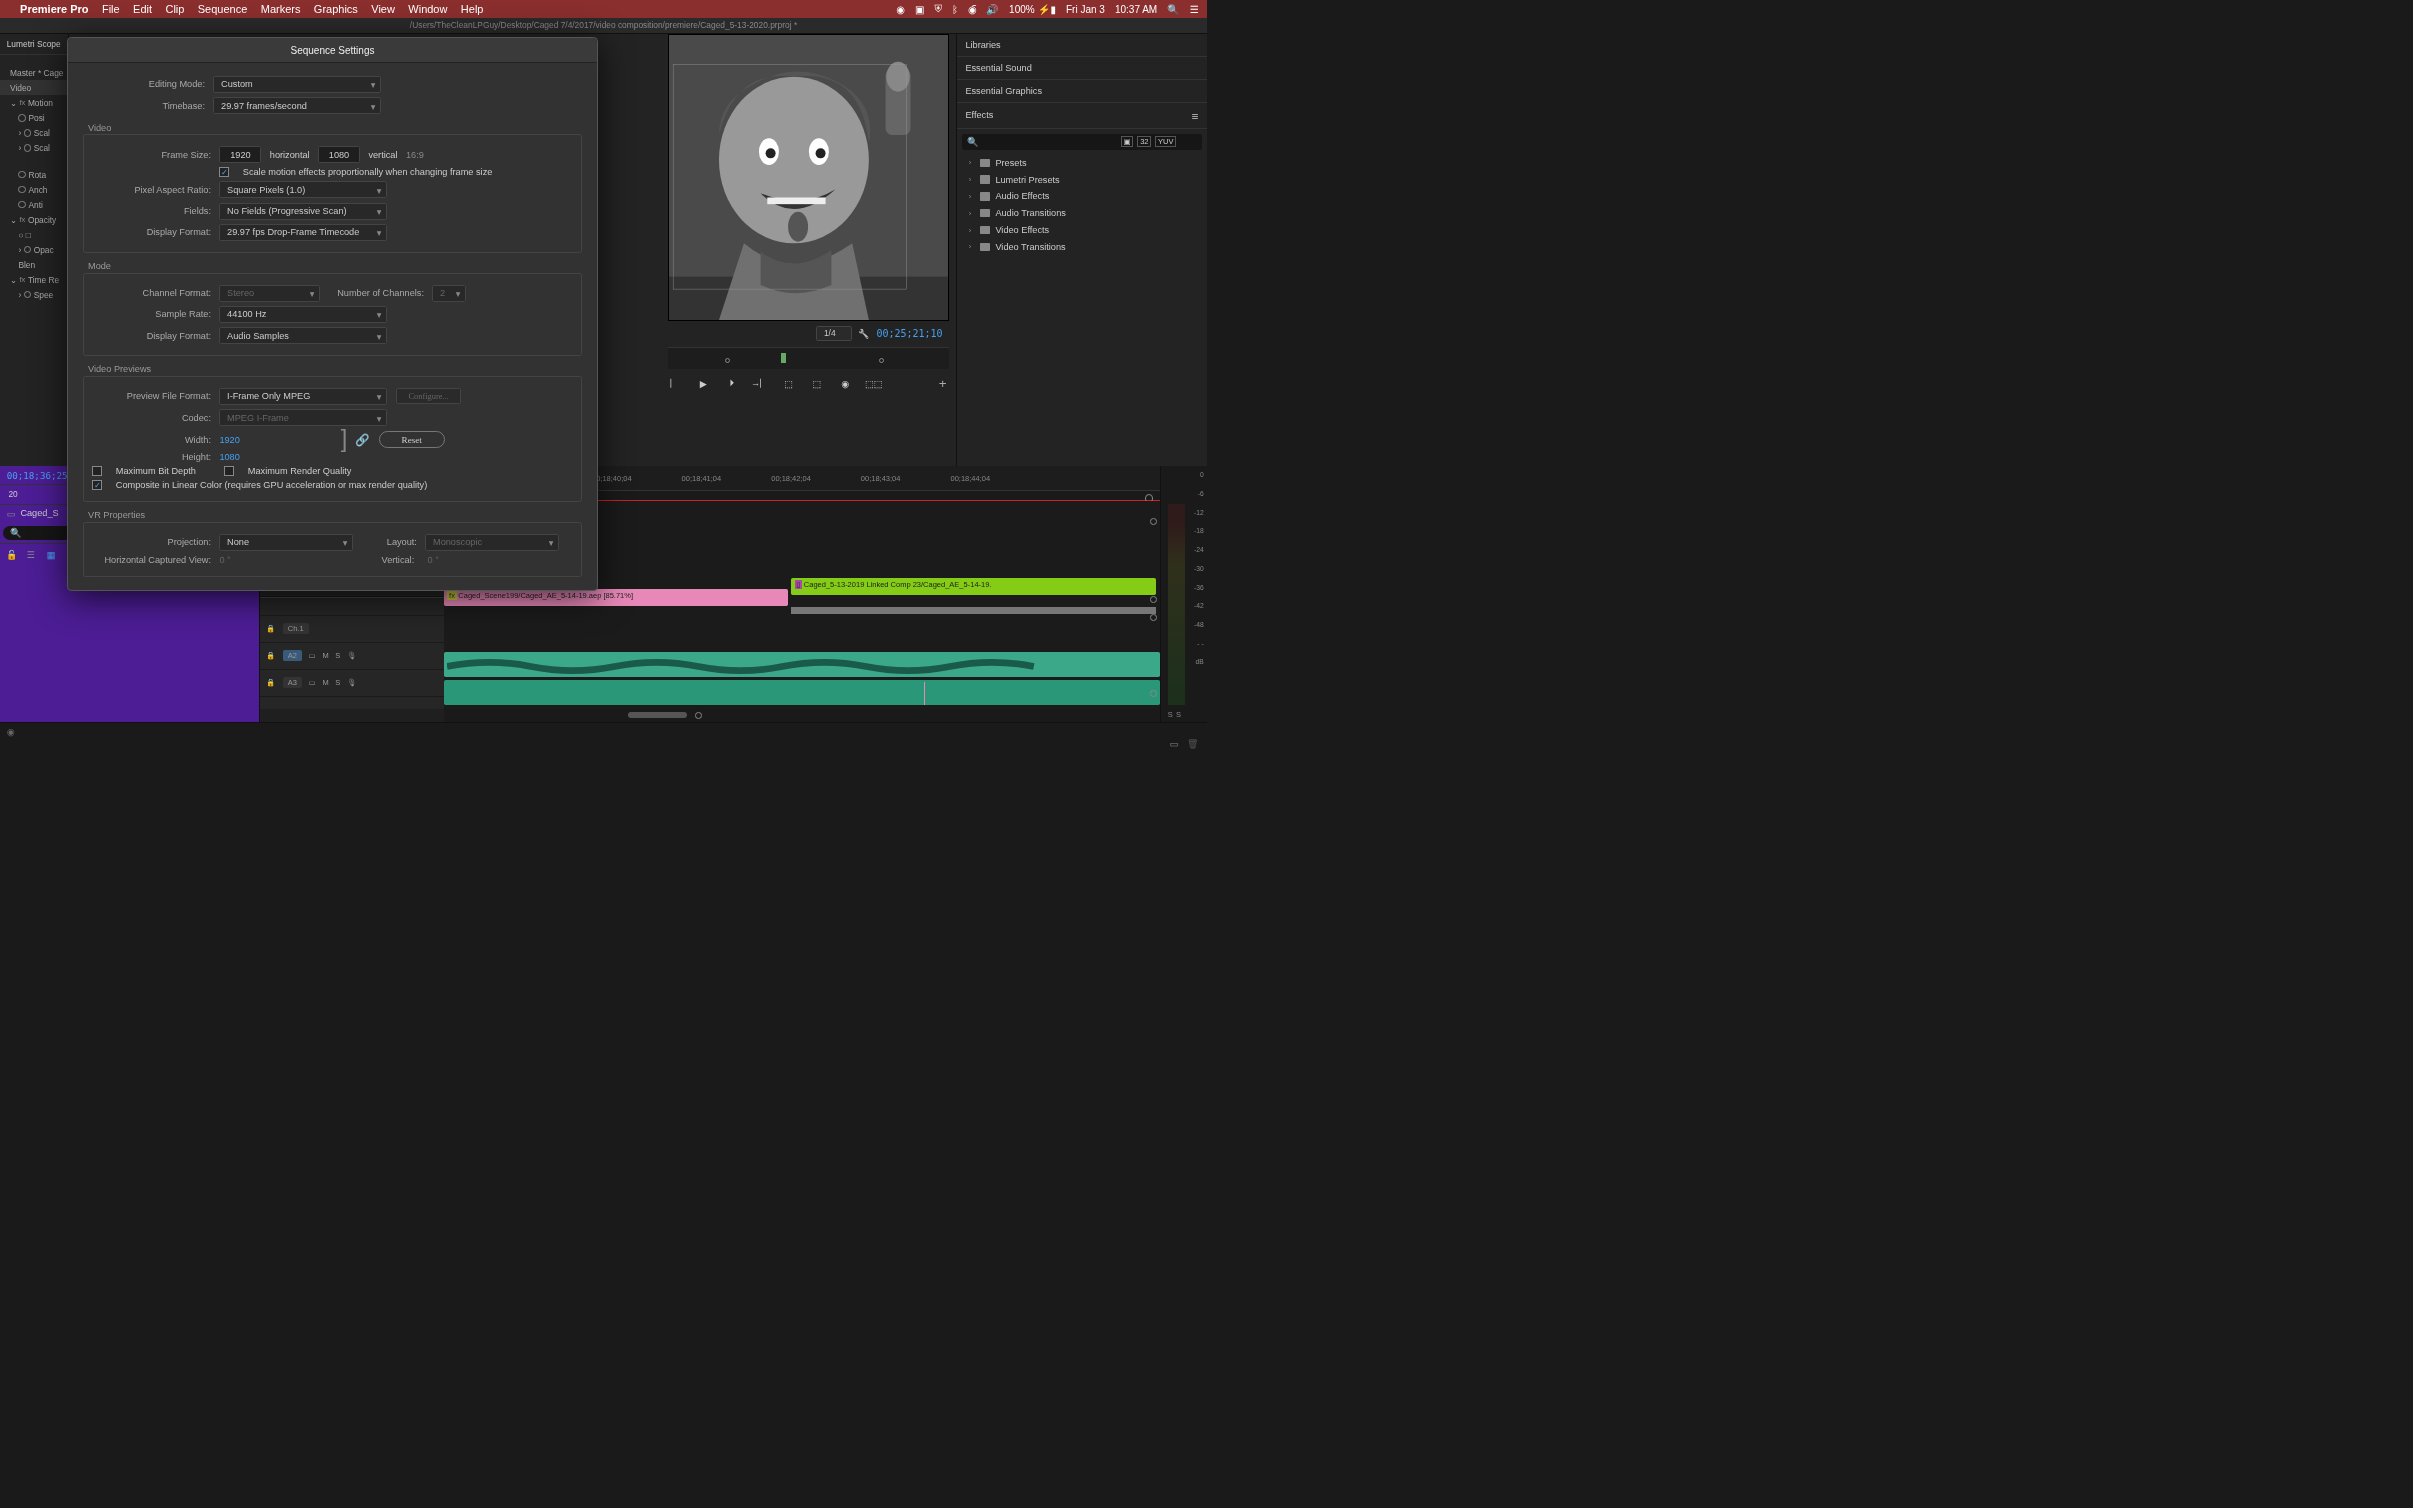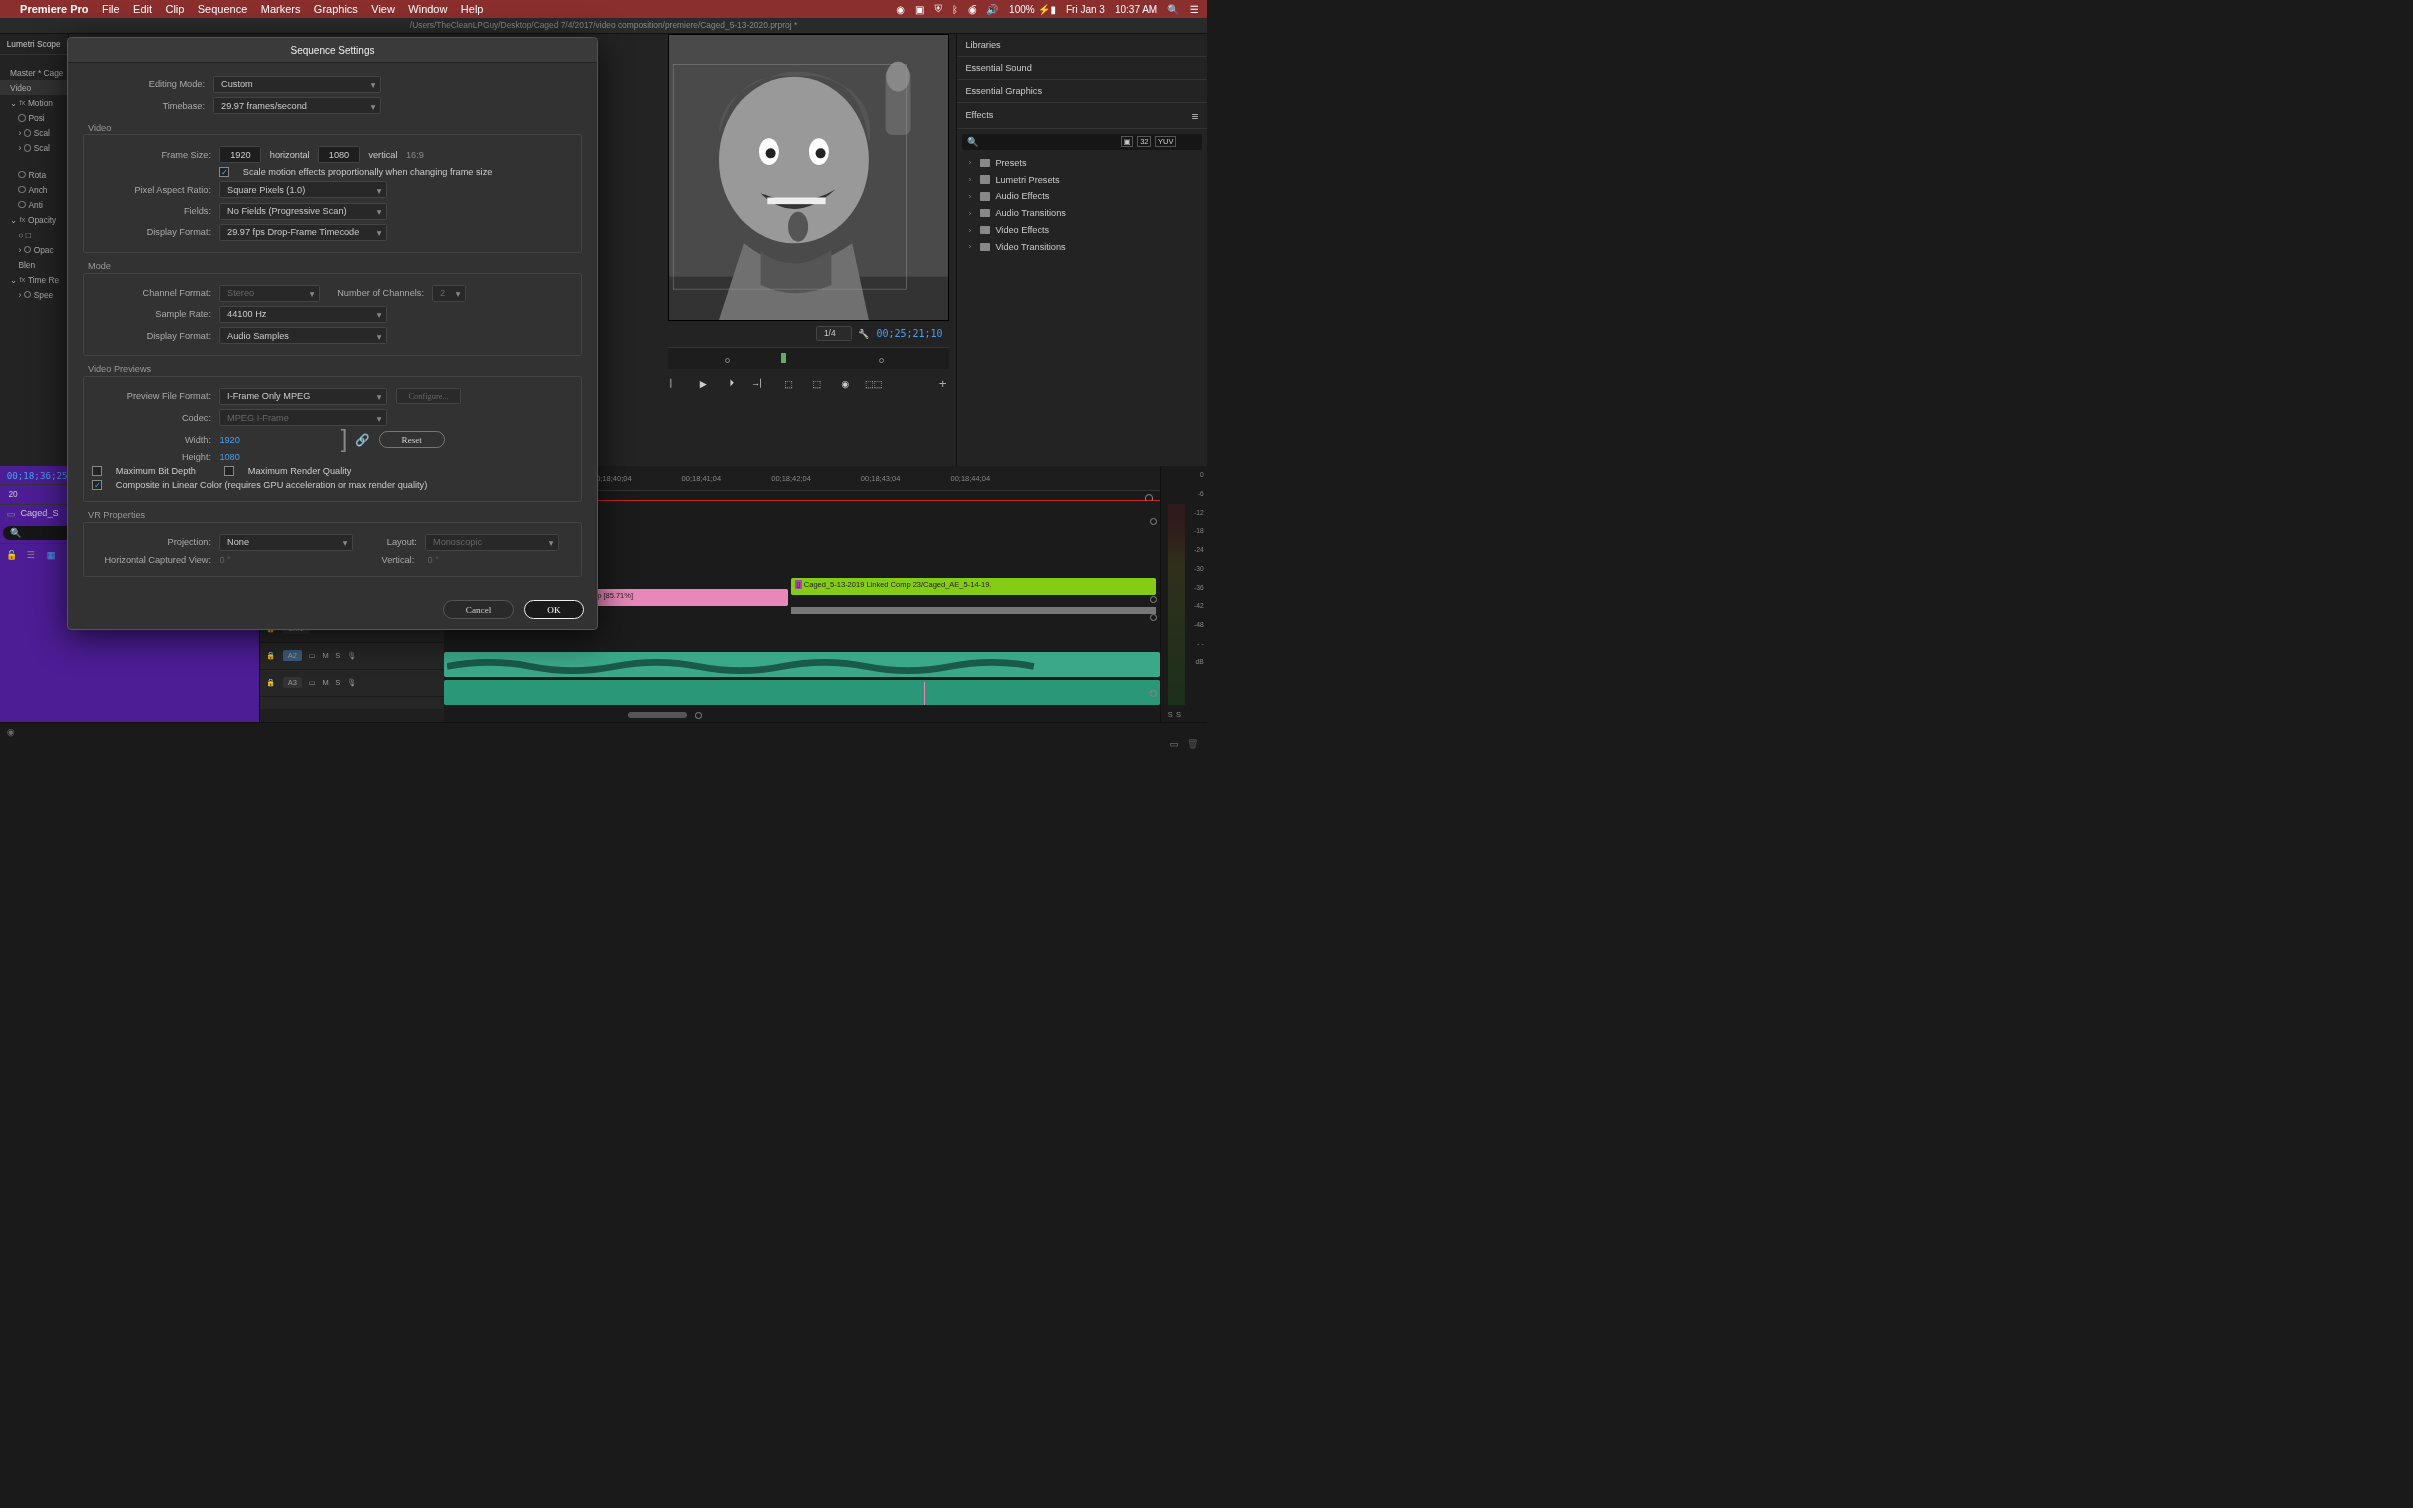--- a/index.html
+++ b/index.html
@@ -537,18 +537,14 @@
       </div>
       <div class="form-row">
         <div class="form-label">Horizontal Captured View:</div>
         <span style="color:#666">0 °</span>
         <span style="width:134px"></span>
         <span style="color:#aaa">Vertical:</span>
         <span style="color:#666;margin-left:5px">0 °</span>
       </div>
     </div>
   </div>
-  <div class="dialog-buttons">
-    <div class="dlg-btn cancel">Cancel</div>
-    <div class="dlg-btn ok">OK</div>
-  </div>
 </div>
 
 
 </body></html>

